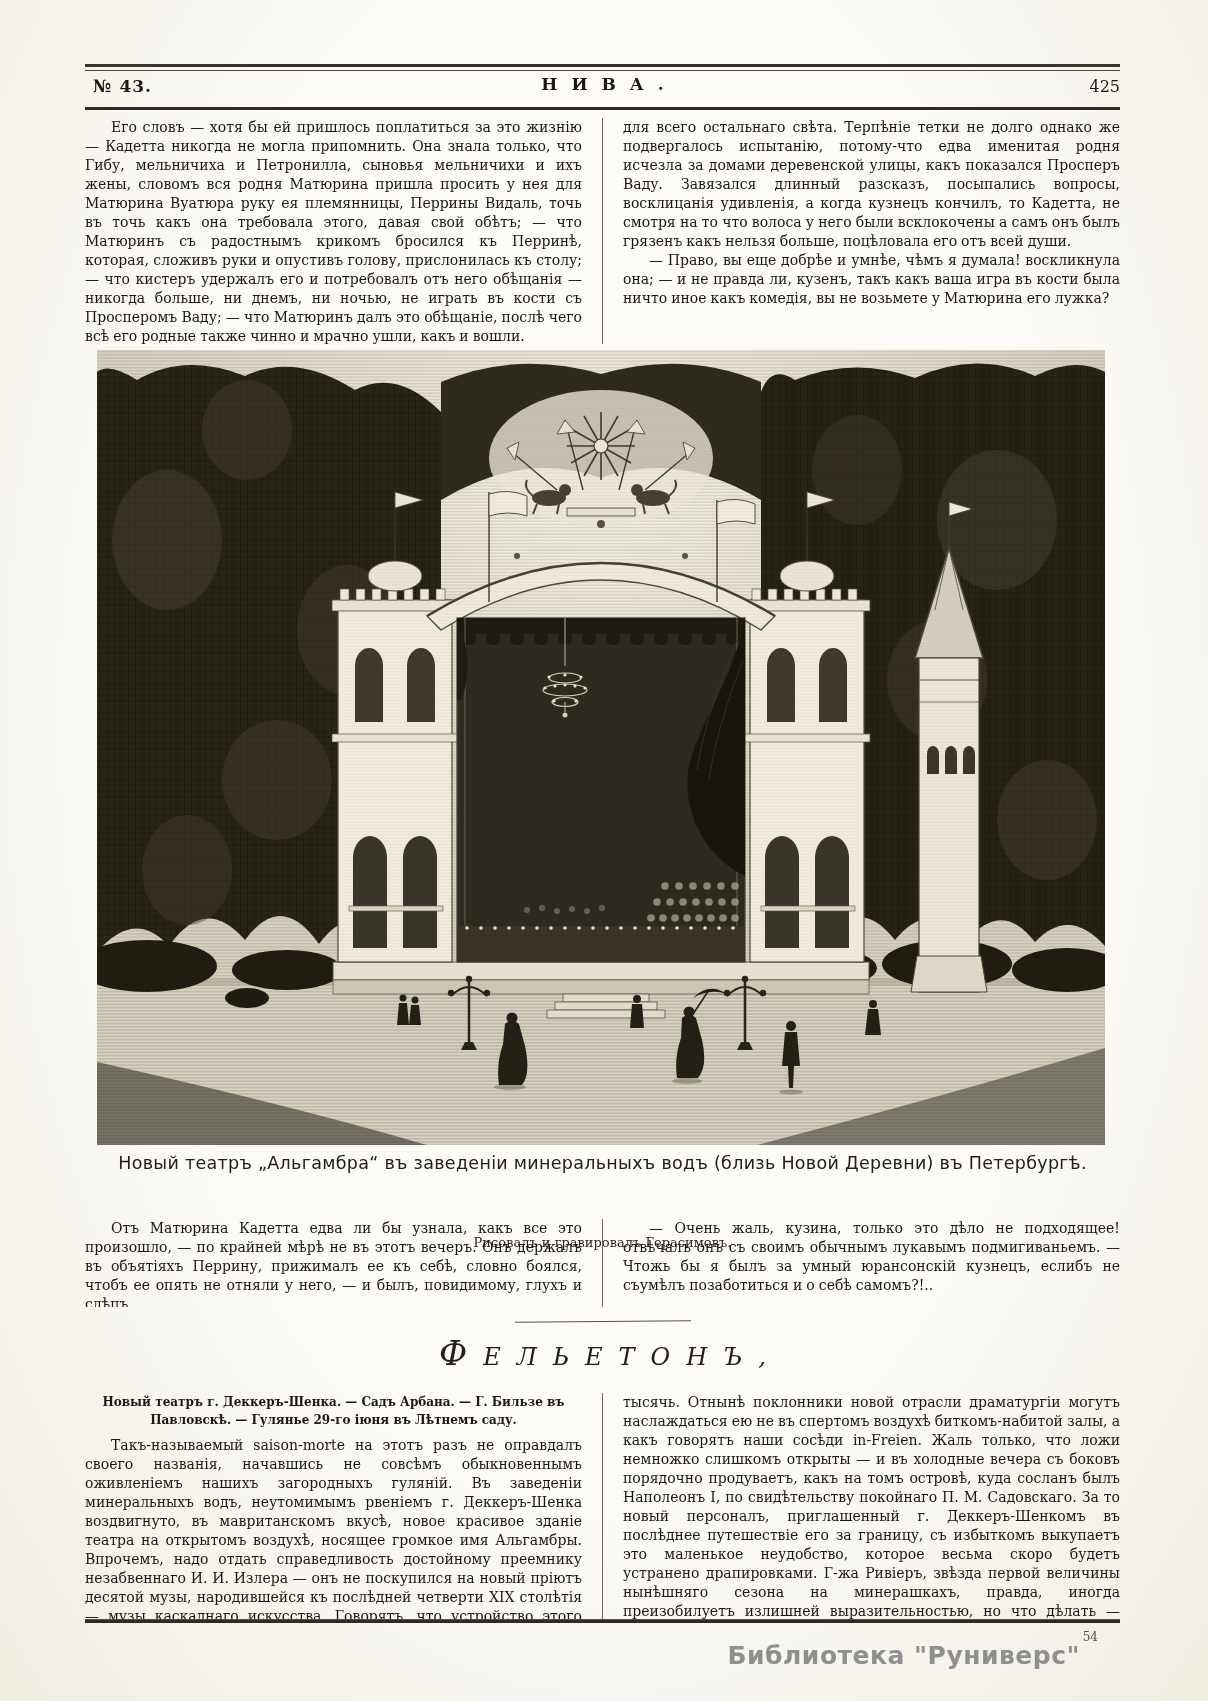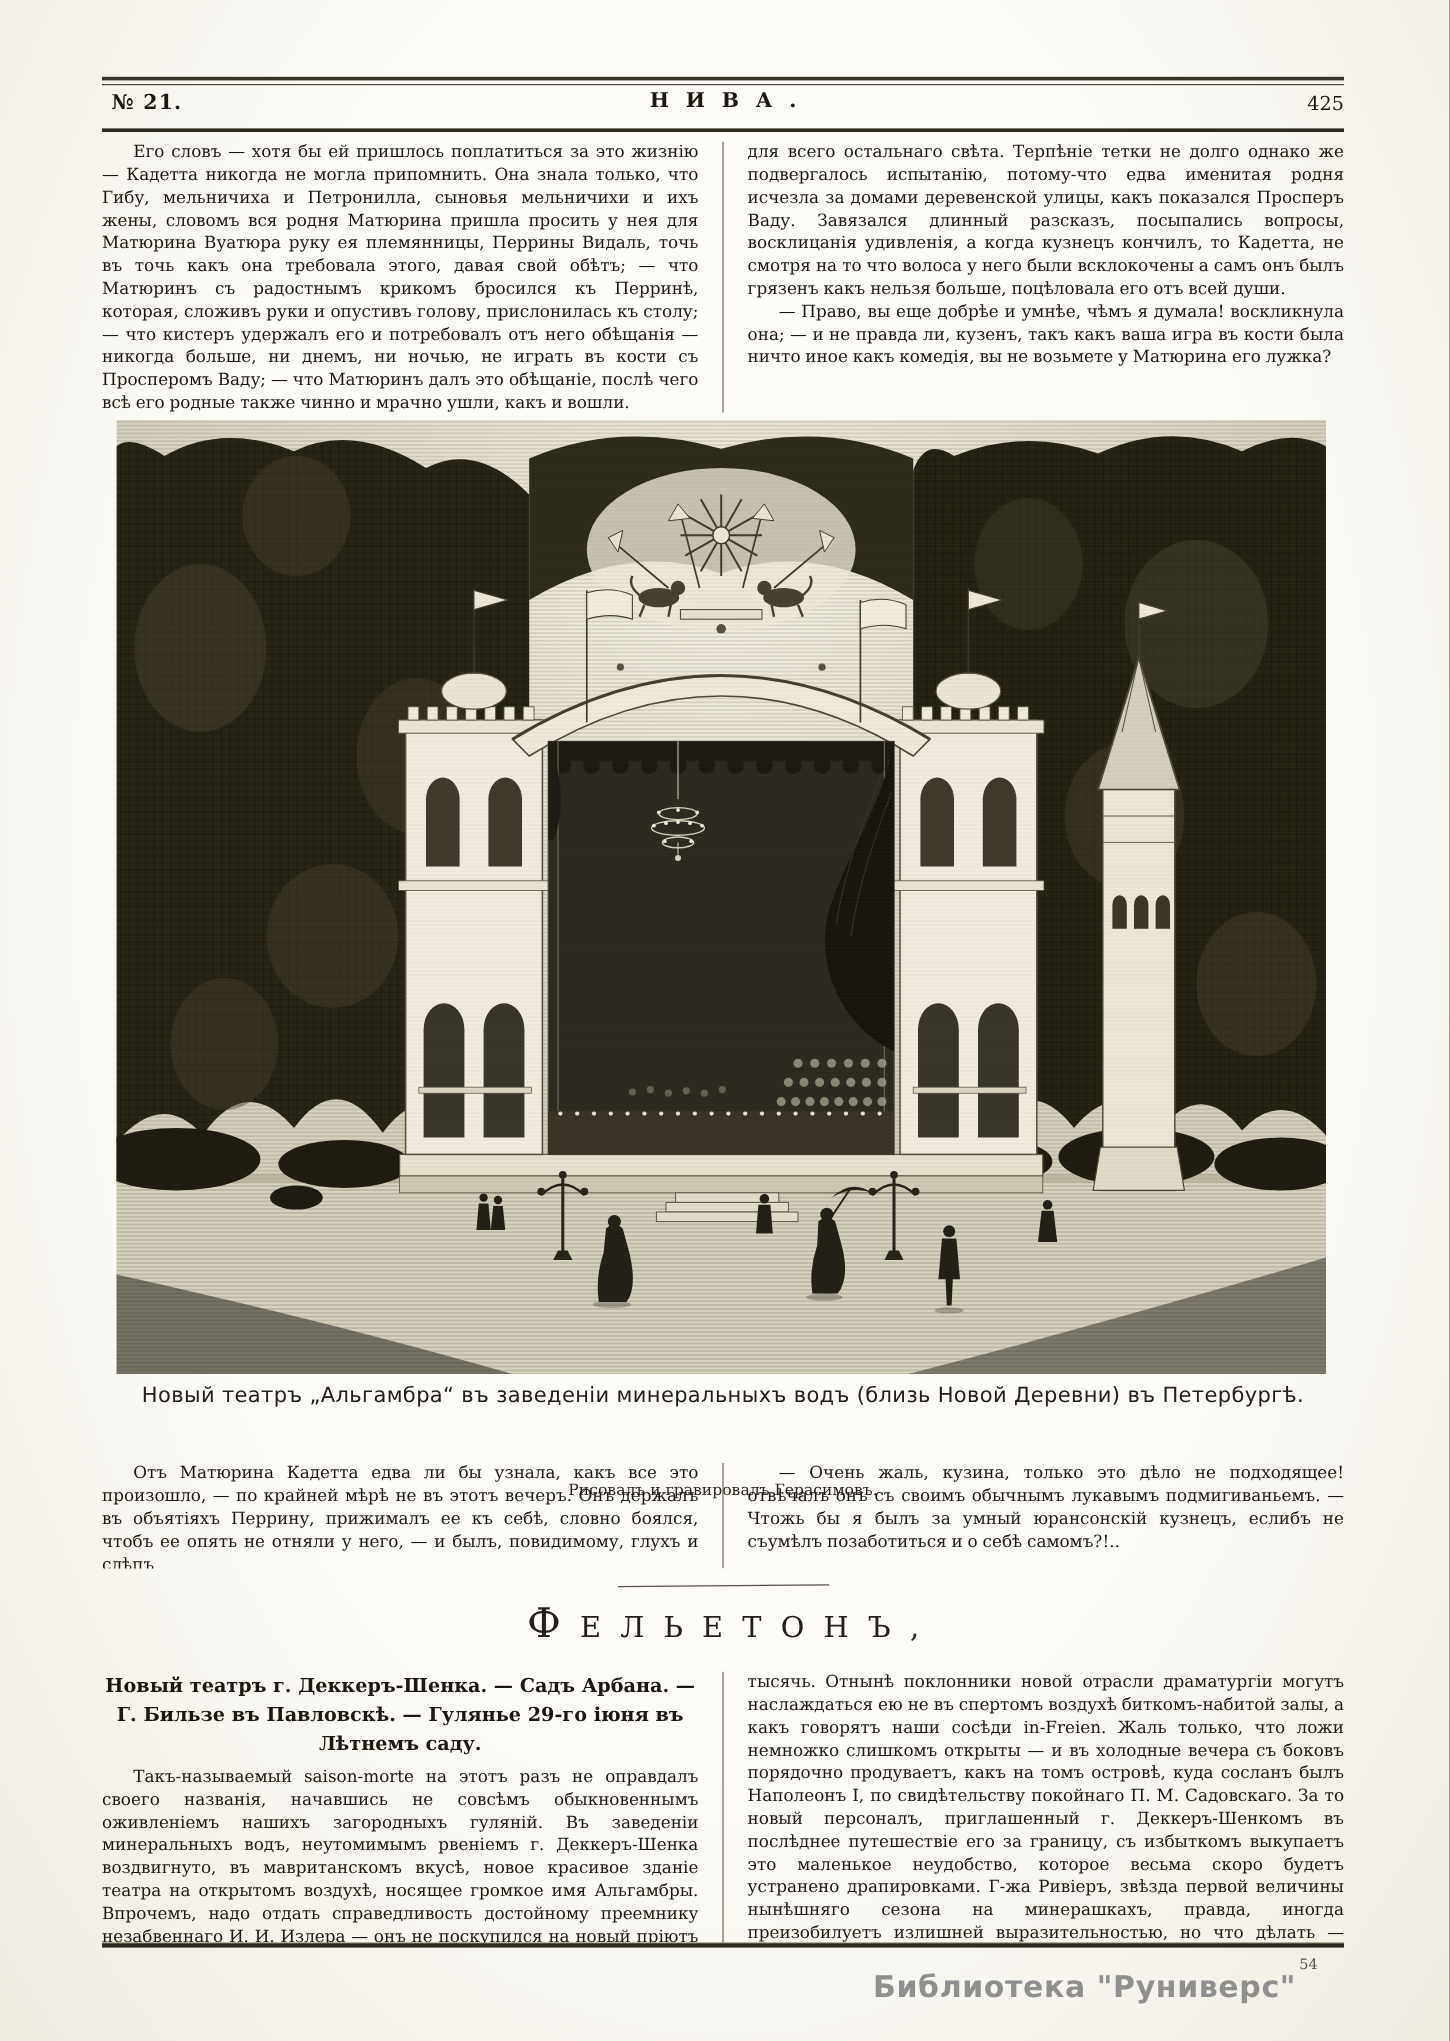--- a/index.html
+++ b/index.html
@@ -23,38 +23,38 @@
   .indent{text-indent:26px;}
   .block-top{top:118px;height:226px;}
   .figure{position:absolute;top:350px;left:12px;width:1008px;height:795px;}
   .caption{position:absolute;left:0;right:0;top:1153px;text-align:center;
            font-family:"DejaVu Sans", sans-serif;font-size:17.5px;letter-spacing:.3px;color:#23201a;}
   .credit{position:absolute;left:0;right:0;top:1187px;text-align:center;font-size:13px;color:#2a261e;margin-top:48px;}
   .block-mid{top:1219px;height:88px;}
   .mid-rule{position:absolute;top:1321px;left:50%;width:176px;margin-left:-88px;height:1px;
             background:#57524a;transform:rotate(-0.5deg);}
   .feuilleton-h{position:absolute;left:0;right:0;top:1333px;margin:0;text-align:center;
-                font-weight:normal;font-size:24px;letter-spacing:16px;text-indent:16px;color:#24211a;}
+                font-weight:normal;font-size:24px;letter-spacing:16px;text-indent:16px;color:#24211a;font-style:italic;}
   .feuilleton-h::first-letter{font-size:34px;}
   .block-feu{top:1393px;height:226px;}
-  .subtitle{font-size:16px;font-weight:bold;text-align:center;line-height:1.5;margin:0 0 7px;}
+  .subtitle{font-size:12px;font-weight:bold;text-align:center;line-height:1.5;margin:0 0 7px;}
   .watermark{position:absolute;top:1641px;right:128px;font-family:"DejaVu Sans", sans-serif;
              font-weight:bold;font-size:25px;color:#8f8f8f;letter-spacing:.5px;}
   .signature{position:absolute;top:1630px;right:110px;font-size:12px;color:#55514a;}
   .engraving{display:block;}
 </style>
 </head>
 <body>
 
 <div class="page">
   <div class="content">
 
     <div class="rule rule-top"></div>
     <div class="header-row">
-      <span class="issue">№ 21.</span>
+      <span class="issue">№ 43.</span>
       <span class="masthead">НИВА.</span>
       <span class="folio">425</span>
     </div>
     <div class="rule rule-head"></div>
 
     <div class="cols block-top">
       <div class="col">
         <p class="indent">Его словъ — хотя бы ей пришлось поплатиться за это жизнію — Кадетта никогда не могла припомнить. Она знала только, что Гибу, мельничиха и Петронилла, сыновья мельничихи и ихъ жены, словомъ вся родня Матюрина пришла просить у нея для Матюрина Вуатюра руку ея племянницы, Перрины Видаль, точь въ точь какъ она требовала этого, давая свой обѣтъ; — что Матюринъ съ радостнымъ крикомъ бросился къ Перринѣ, которая, сложивъ руки и опустивъ голову, прислонилась къ столу; — что кистеръ удержалъ его и потребовалъ отъ него обѣщанія — никогда больше, ни днемъ, ни ночью, не играть въ кости съ Просперомъ Ваду; — что Матюринъ далъ это обѣщаніе, послѣ чего всѣ его родные также чинно и мрачно ушли, какъ и вошли.</p>
       </div>
       <div class="col-divider"></div>

